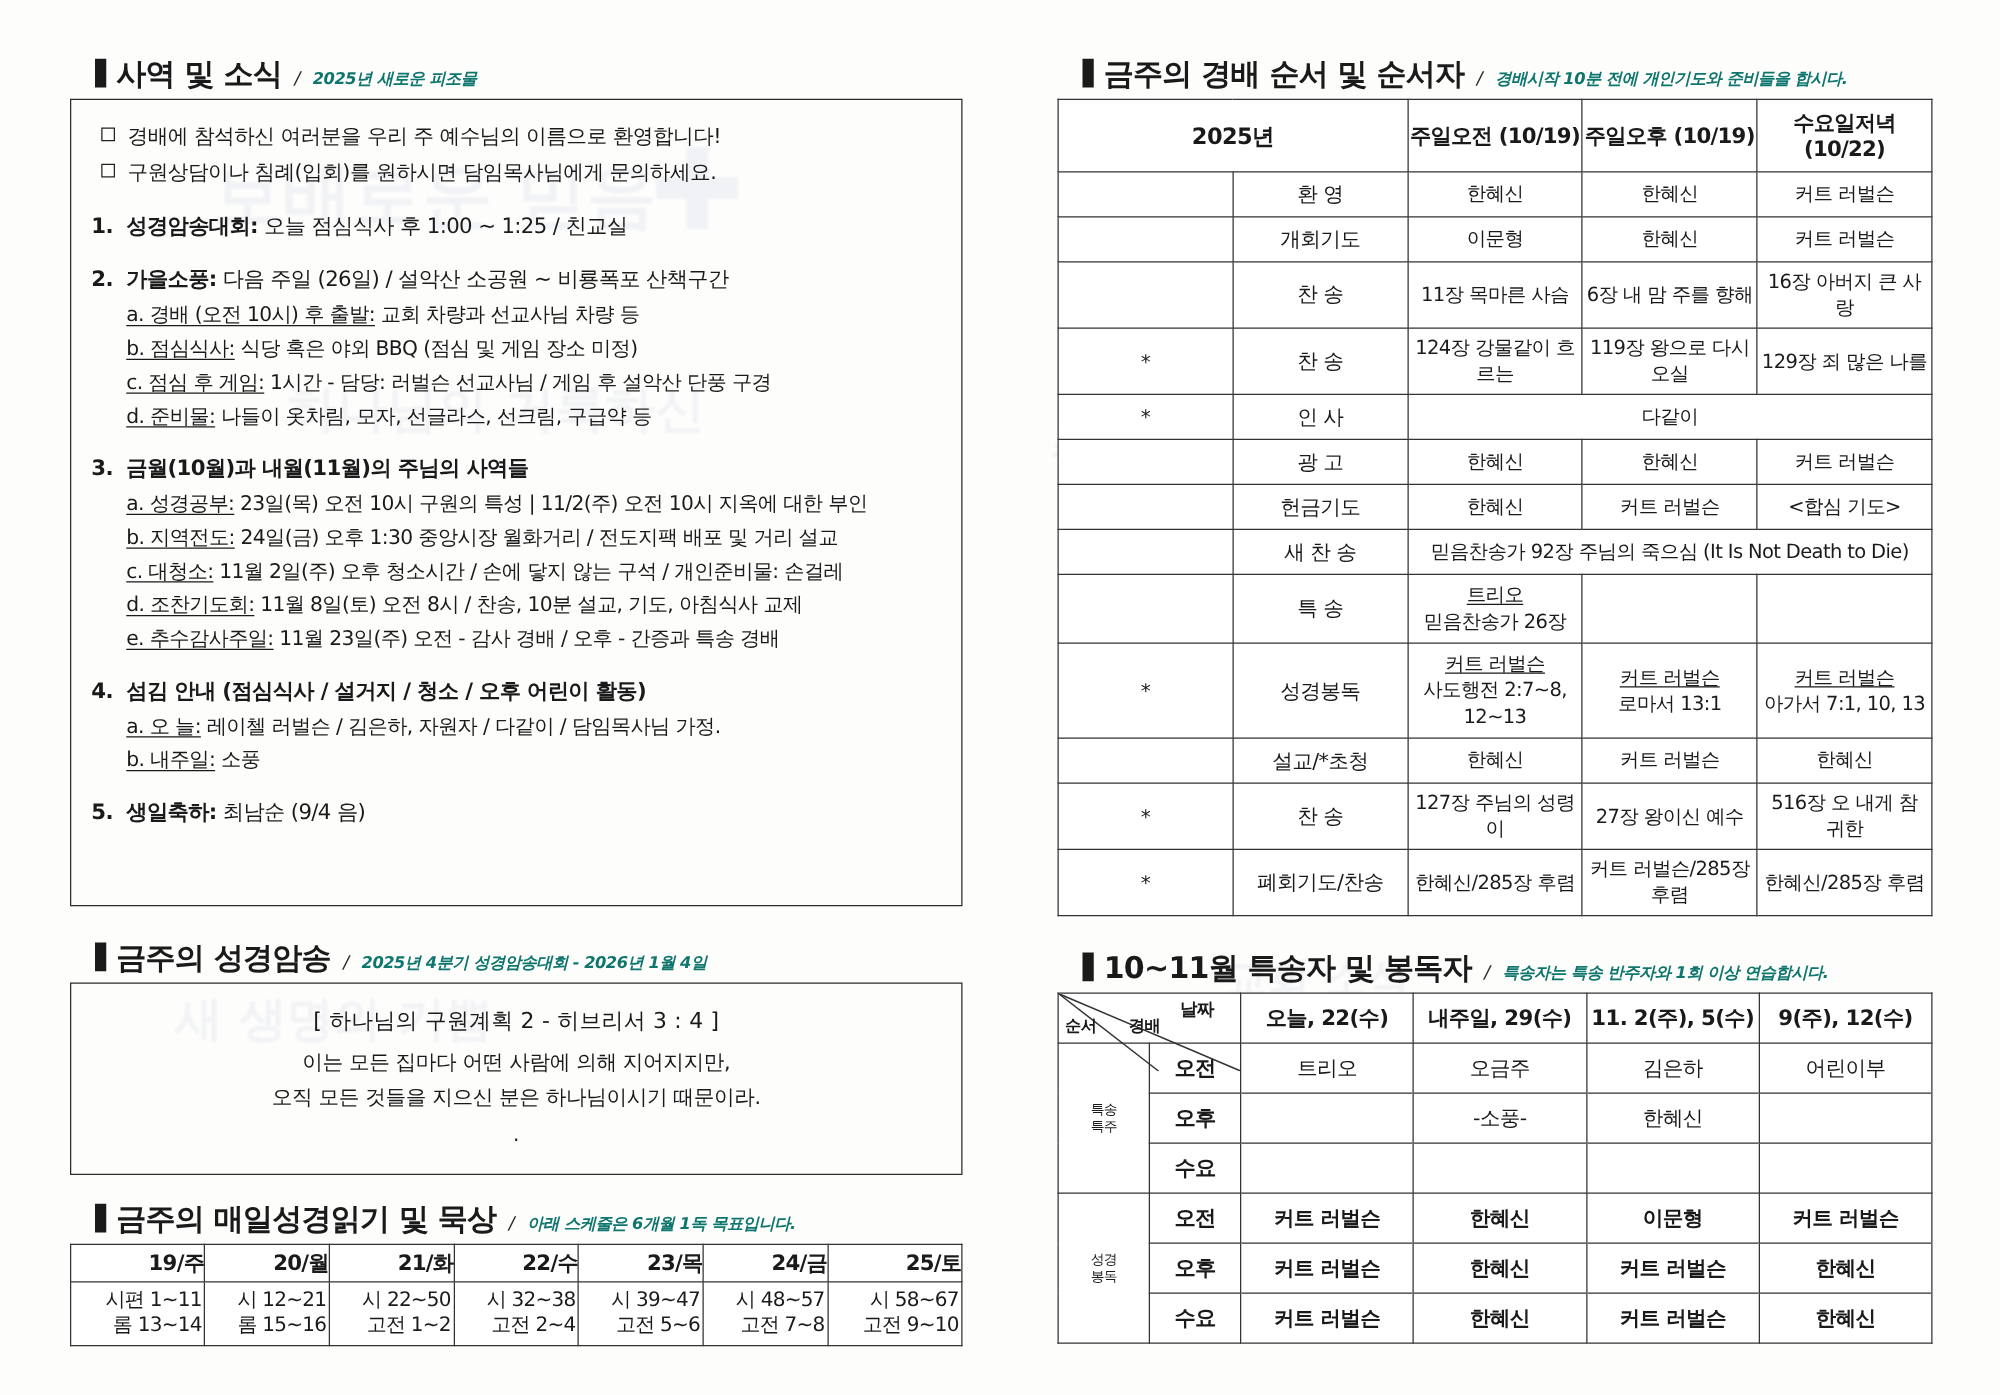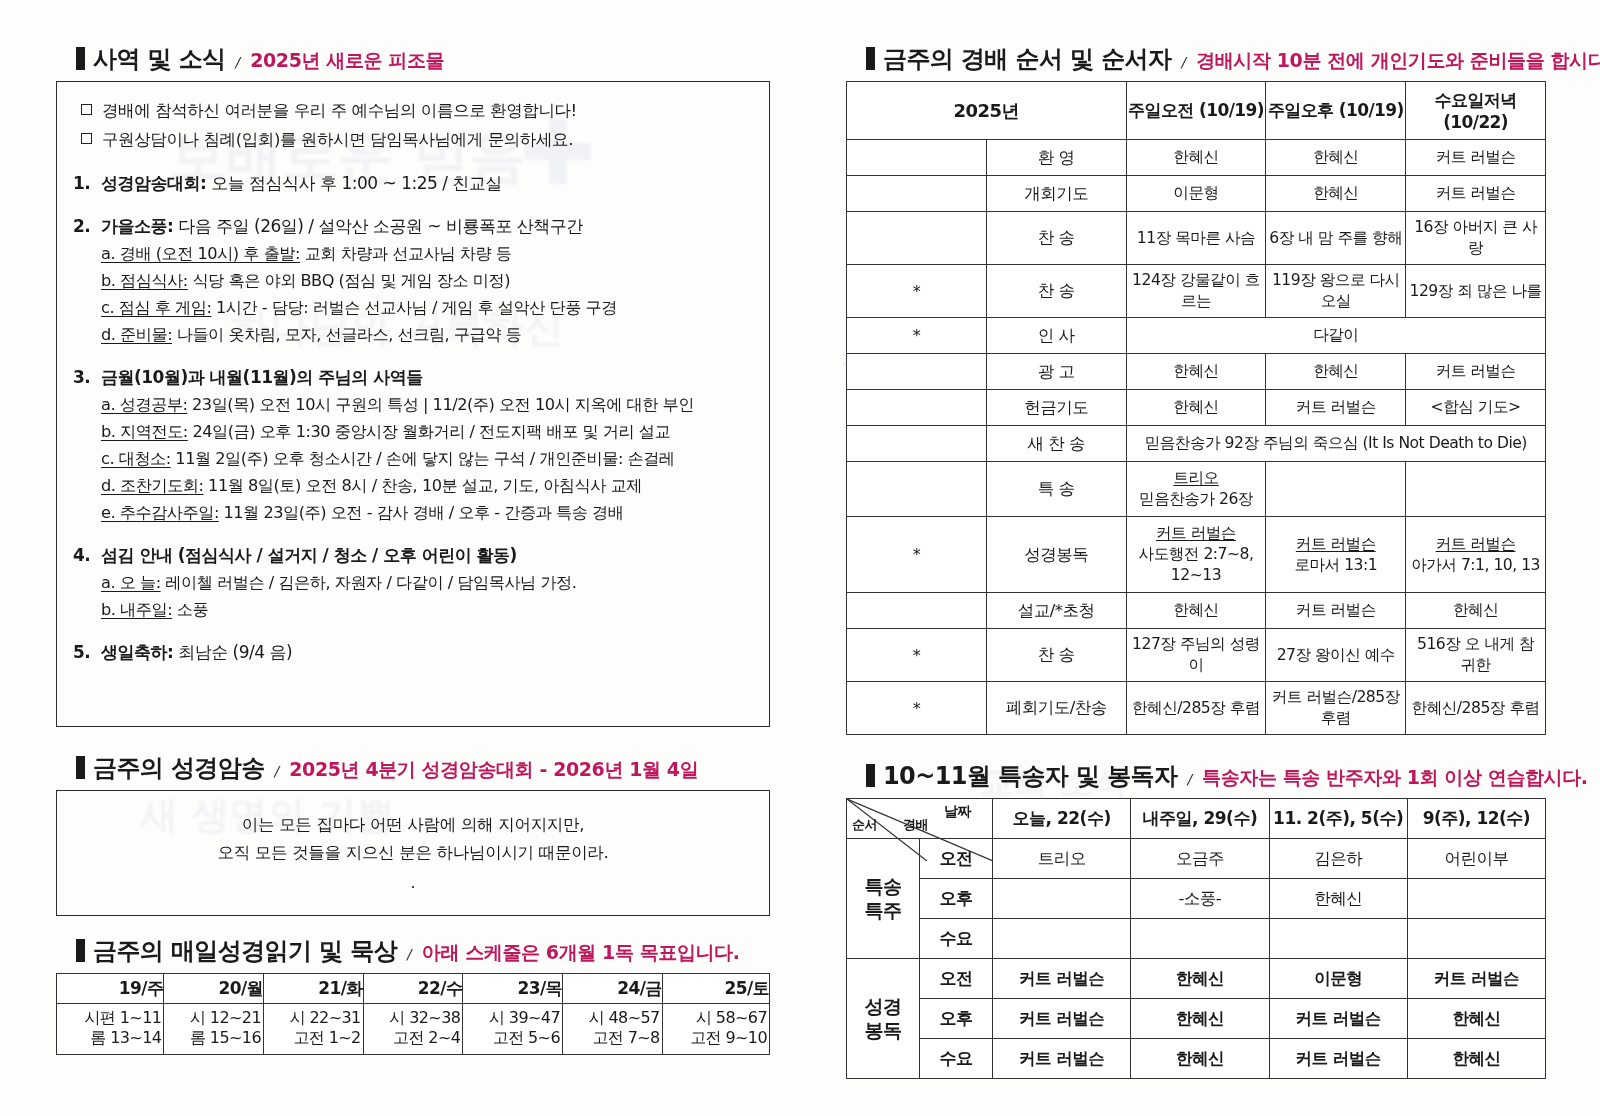--- a/index.html
+++ b/index.html
@@ -43,23 +43,23 @@
     background: #1a1a1a;
     flex: none;
     position: relative;
     top: 3px;
   }
   .sec-title {
     font-size: 24px; font-weight: 700; letter-spacing: -0.6px;
     line-height: 1;
   }
   .sec-sub {
-    font-size: 19px; font-weight: 600;
+    font-size: 13px; font-style: italic; font-weight: 600;
     letter-spacing: -0.4px;
-    color: #be185d;
+    color: #0f766e;
   }
   .sec-slash { font-size: 14px; font-style: italic; color: #2a2a2a; padding: 0 2px; }
 
   
   .ann-box {
     border: 1.6px solid #2b2b2b;
     padding: 14px 16px 18px 16px;
     min-height: 646px;
   }
   .chk-line {
@@ -116,21 +116,21 @@
   .wor-tbl .star-col { width: 32px; font-size: 16px; }
   .wor-tbl .name-col { width: 128px; font-weight: 400; font-size: 16.5px; }
   .wor-tbl .yr { font-weight: 700; font-size: 18px; padding: 7px 0; }
   .wor-tbl .colhd { font-weight: 700; font-size: 17px; padding: 7px 0; letter-spacing: -0.6px; }
   .wor-tbl .two-line { line-height: 1.35; padding: 6px 2px; }
   .wor-tbl .ul { text-decoration: underline; text-underline-offset: 2px; }
 
   
   .sp-tbl { table-layout: fixed; }
   .sp-tbl td { font-size: 16.5px; letter-spacing: -0.5px; text-align: center; padding: 6px 2px; height: 40px; }
-  .sp-tbl .grp-col { width: 72px; font-weight: 700; font-size: 19px; line-height: 1.25; }
+  .sp-tbl .grp-col { width: 72px; font-weight: 400; font-size: 11px; line-height: 1.25; }
   .sp-tbl .time-col { width: 74px; font-weight: 700; font-size: 17px; }
   .sp-tbl .colhd { font-weight: 700; font-size: 17px; padding: 8px 2px; }
   .sp-tbl .bold { font-weight: 700; }
   .sp-tbl .dotted-b { border-bottom: 1.2px dotted #666; }
   .corner {
     position: relative; height: 62px; width: 146px; padding: 0;
   }
   .corner svg { position: absolute; left: 0; top: 0; }
   .corner .lbl-date { position: absolute; right: 21px; top: 4px; font-size: 14px; font-weight: 700; }
   .corner .lbl-ord { position: absolute; left: 5px; bottom: 4px; font-size: 13px; font-weight: 700; }
@@ -219,20 +219,21 @@
     </div>
 
     <div class="sec-head mt-sec">
       <span class="sec-bar"></span>
       <span class="sec-title">금주의 성경암송</span>
       <span class="sec-slash">/</span>
       <span class="sec-sub">2025년 4분기 성경암송대회 - 2026년 1월 4일</span>
     </div>
 
     <div class="verse-box">
+      <div class="verse-ref">[ 하나님의 구원계획 2 - 히브리서 3 : 4 ]</div>
       <div id="verse-lines">
           <div class="verse-line">이는 모든 집마다 어떤 사람에 의해 지어지지만,</div>
           <div class="verse-line">오직 모든 것들을 지으신 분은 하나님이시기 때문이라.</div>
         </div>
       <div class="verse-dot">.</div>
     </div>
 
     <div class="sec-head mt-sec2">
       <span class="sec-bar"></span>
       <span class="sec-title">금주의 매일성경읽기 및 묵상</span>
@@ -254,21 +255,21 @@
           <tr>
             <td class="cell">
               <div>시편 1~11</div>
               <div>롬 13~14</div>
             </td>
             <td class="cell">
               <div>시 12~21</div>
               <div>롬 15~16</div>
             </td>
             <td class="cell">
-              <div>시 22~31</div>
+              <div>시 22~50</div>
               <div>고전 1~2</div>
             </td>
             <td class="cell">
               <div>시 32~38</div>
               <div>고전 2~4</div>
             </td>
             <td class="cell">
               <div>시 39~47</div>
               <div>고전 5~6</div>
             </td>

